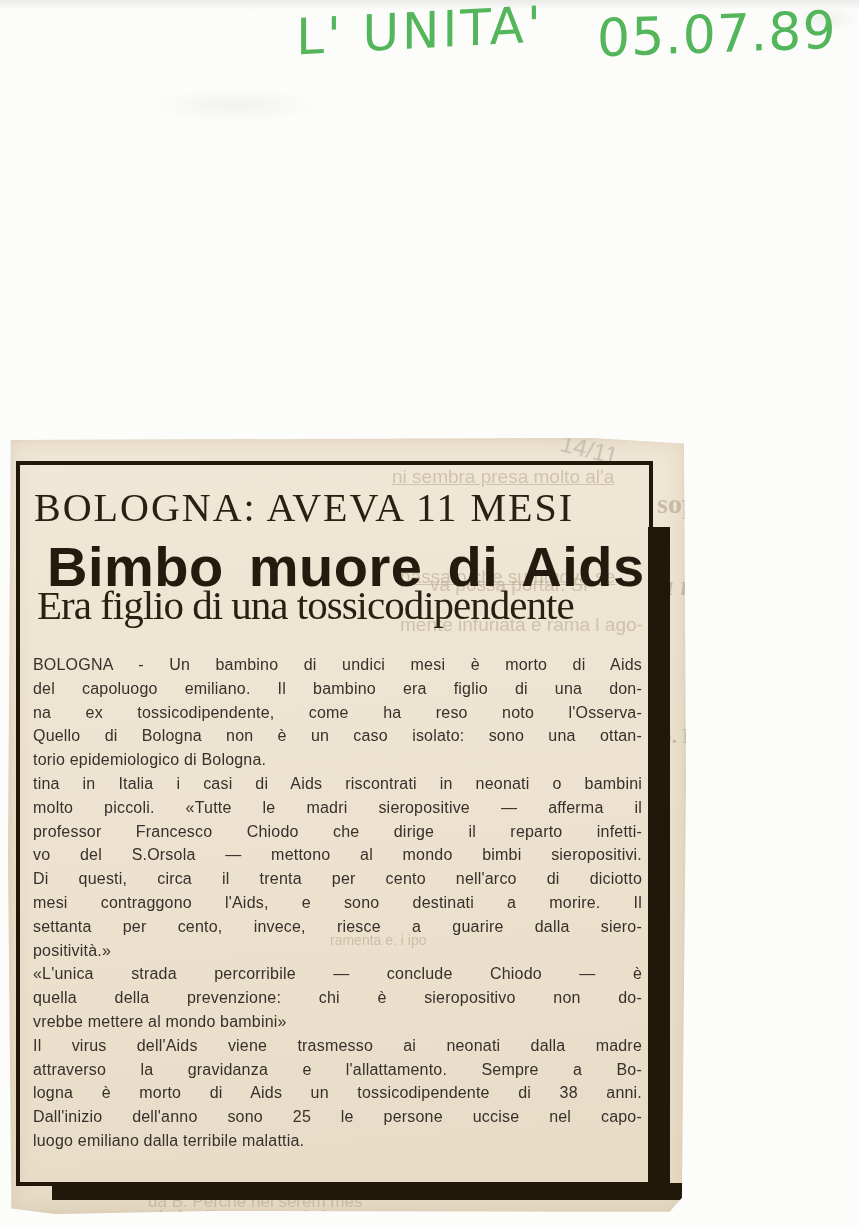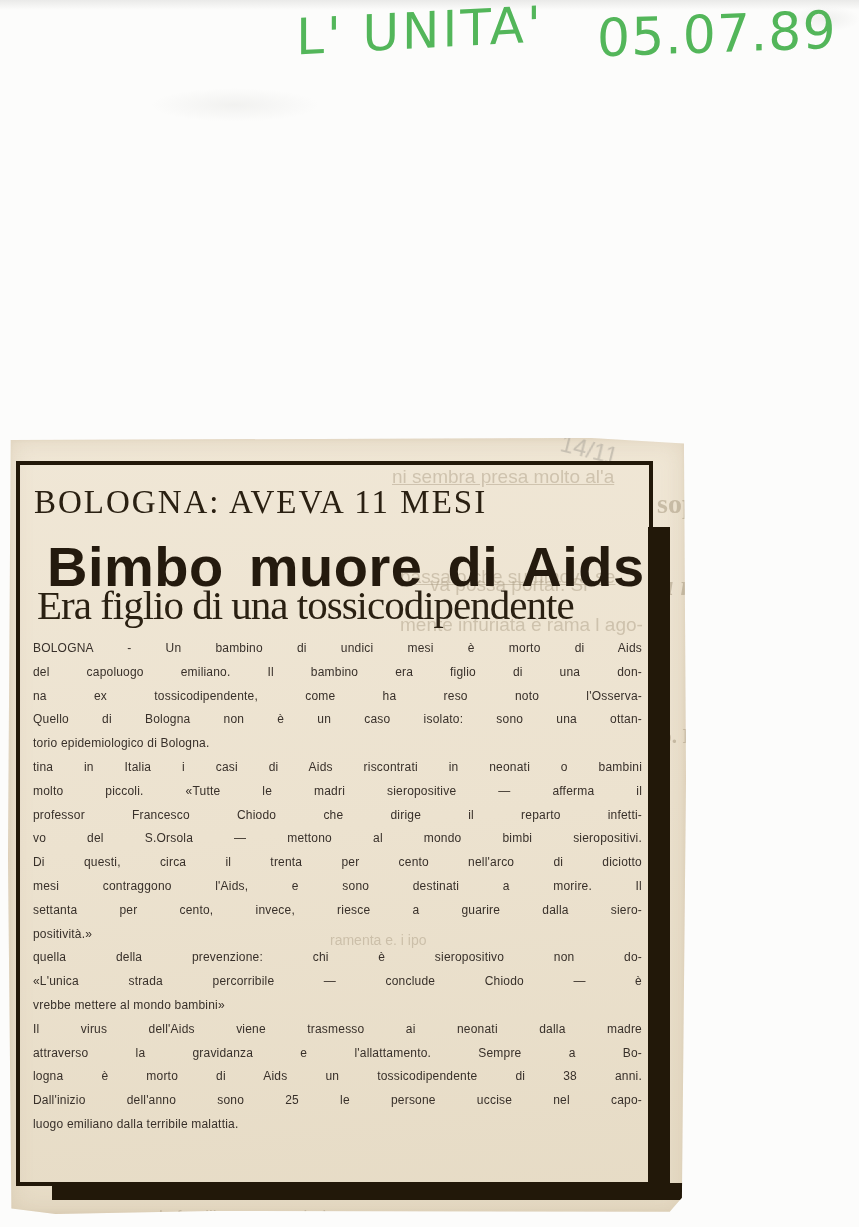--- a/index.html
+++ b/index.html
@@ -50,37 +50,37 @@
     box-sizing:border-box;border:4px solid var(--rule,#221809);
     background:transparent;
   }
   .bar-right{position:absolute;z-index:2;left:640px;top:89px;width:22px;height:670px;
     background:var(--rule,#221809);}
   .bar-bottom{position:absolute;z-index:2;left:44px;top:745px;width:634px;height:17px;
     background:var(--rule,#221809);}
 
   .kicker{
     position:absolute;z-index:3;left:26px;top:46px;
-    font-family:"Liberation Serif",serif;font-size:33px;letter-spacing:2px;
+    font-family:"Liberation Serif",serif;font-size:40px;letter-spacing:2px;
     color:var(--ink,#2a2012);white-space:nowrap;
   }
   .headline{
     position:absolute;z-index:3;left:23px;top:80px;margin:16px;
     font-family:"Liberation Sans",sans-serif;font-weight:bold;
     font-size:56px;letter-spacing:.5px;word-spacing:9px;
     color:#241a0e;white-space:nowrap;
   }
   .subhead{
     position:absolute;z-index:3;left:25px;top:139px;margin:4px;
     font-family:"Liberation Serif",serif;font-weight:400;
     font-size:41px;letter-spacing:-1px;color:var(--ink,#2a2012);white-space:nowrap;
   }
   .body-col{
-    position:absolute;z-index:3;left:25px;top:199px;width:609px;
-    font-size:12px;line-height:23.8px;letter-spacing:.2px;
+    position:absolute;z-index:3;left:25px;top:215px;width:609px;
+    font-size:16px;line-height:23.8px;letter-spacing:.2px;
     color:var(--body-ink,#38302a);
   }
   .bline{text-align:justify;text-align-last:justify;overflow:hidden;height:23.8px;}
   .bline.last{text-align-last:left;}
 </style>
 </head>
 <body>
 
 <div class="scan">
   <div class="edge-smudge"></div>
@@ -90,20 +90,21 @@
   <div class="hand pub">L' UNITA'</div>
   <div class="hand date">05.07.89</div>
 
   <div class="clipping">
 
     <span class="ghost" style="left:384px;top:28px;text-decoration:underline;">ni sembra presa molto al'a</span>
     <span class="ghost" style="left:422px;top:88px;margin-top:48px;">va possa portar. Si</span>
     <span class="ghost" style="left:392px;top:128px;text-decoration:underline;">passato che summova se</span>
     <span class="ghost" style="left:392px;top:176px;">mente infuriata è rama l ago-</span>
     <span class="ghost" style="left:322px;top:494px;font-size:14px;">ramenta e. i ipo</span>
+    <span class="ghost" style="left:140px;top:754px;font-size:17px;">da B. Perché nel serem mes</span>
     <span class="ghost" style="left:132px;top:769px;font-size:17px;">golo familiare — conclude p</span>
     <span class="ghost serifb" style="left:649px;top:50px;">sop</span>
     <span class="ghost serifb it" style="left:650px;top:132px;">ù rè</span>
     <span class="ghost serifb" style="left:652px;top:286px;font-size:21px;">p. In</span>
     <span class="ghost scrawl" style="left:552px;top:-2px;">14/11</span>
 
     <div class="frame"></div>
     <div class="bar-right"></div>
     <div class="bar-bottom"></div>
 
@@ -117,22 +118,22 @@
         <div class="bline">Quello di Bologna non è un caso isolato: sono una ottan-</div>
         <div class="bline last">torio epidemiologico di Bologna.</div>
         <div class="bline">tina in Italia i casi di Aids riscontrati in neonati o bambini</div>
         <div class="bline">molto piccoli. «Tutte le madri sieropositive — afferma il</div>
         <div class="bline">professor Francesco Chiodo che dirige il reparto infetti-</div>
         <div class="bline">vo del S.Orsola — mettono al mondo bimbi sieropositivi.</div>
         <div class="bline">Di questi, circa il trenta per cento nell'arco di diciotto</div>
         <div class="bline">mesi contraggono l'Aids, e sono destinati a morire. Il</div>
         <div class="bline">settanta per cento, invece, riesce a guarire dalla siero-</div>
         <div class="bline last">positività.»</div>
+        <div class="bline">«L'unica strada percorribile — conclude Chiodo — è</div>
         <div class="bline">quella della prevenzione: chi è sieropositivo non do-</div>
-        <div class="bline">«L'unica strada percorribile — conclude Chiodo — è</div>
         <div class="bline last">vrebbe mettere al mondo bambini»</div>
         <div class="bline">Il virus dell'Aids viene trasmesso ai neonati dalla madre</div>
         <div class="bline">attraverso la gravidanza e l'allattamento. Sempre a Bo-</div>
         <div class="bline">logna è morto di Aids un tossicodipendente di 38 anni.</div>
         <div class="bline">Dall'inizio dell'anno sono 25 le persone uccise nel capo-</div>
         <div class="bline last">luogo emiliano dalla terribile malattia.</div>
       </div>
   </div>
 </div>
 

